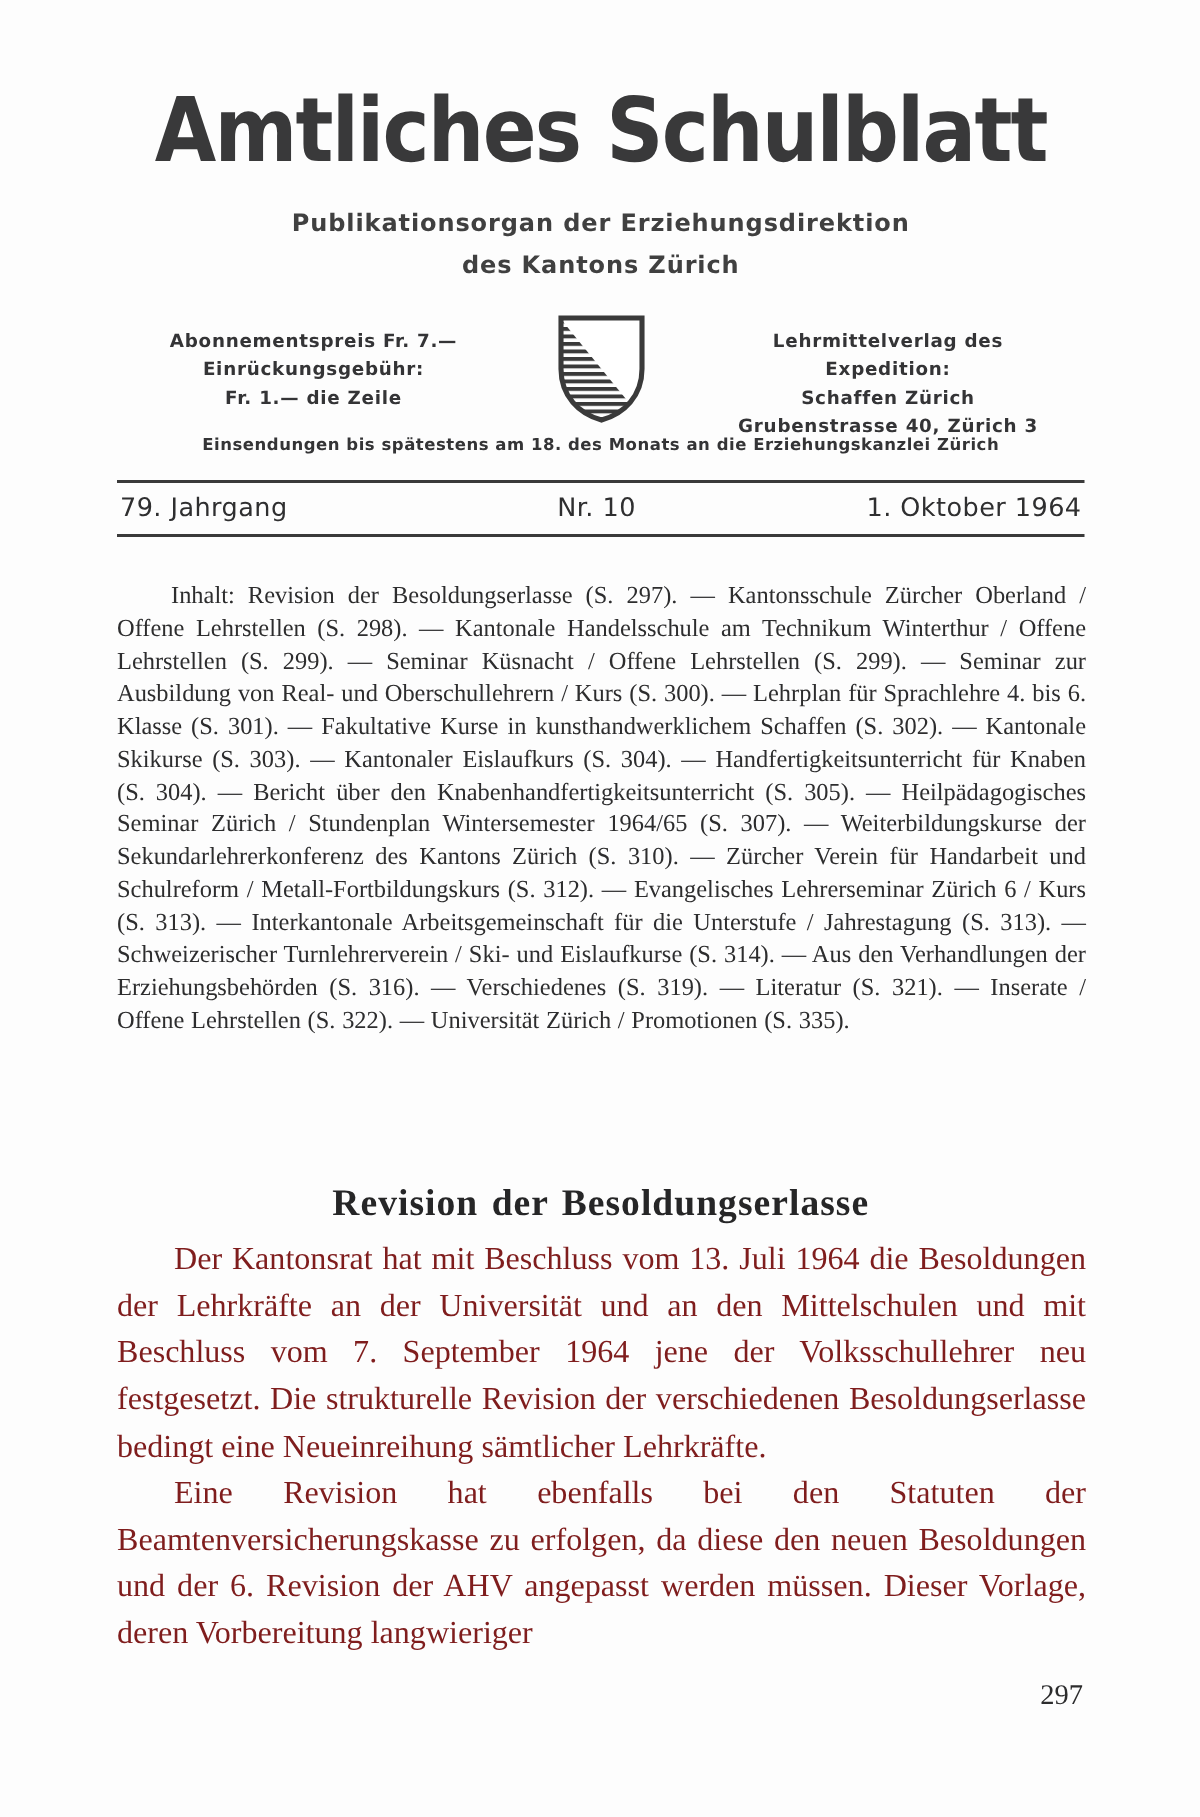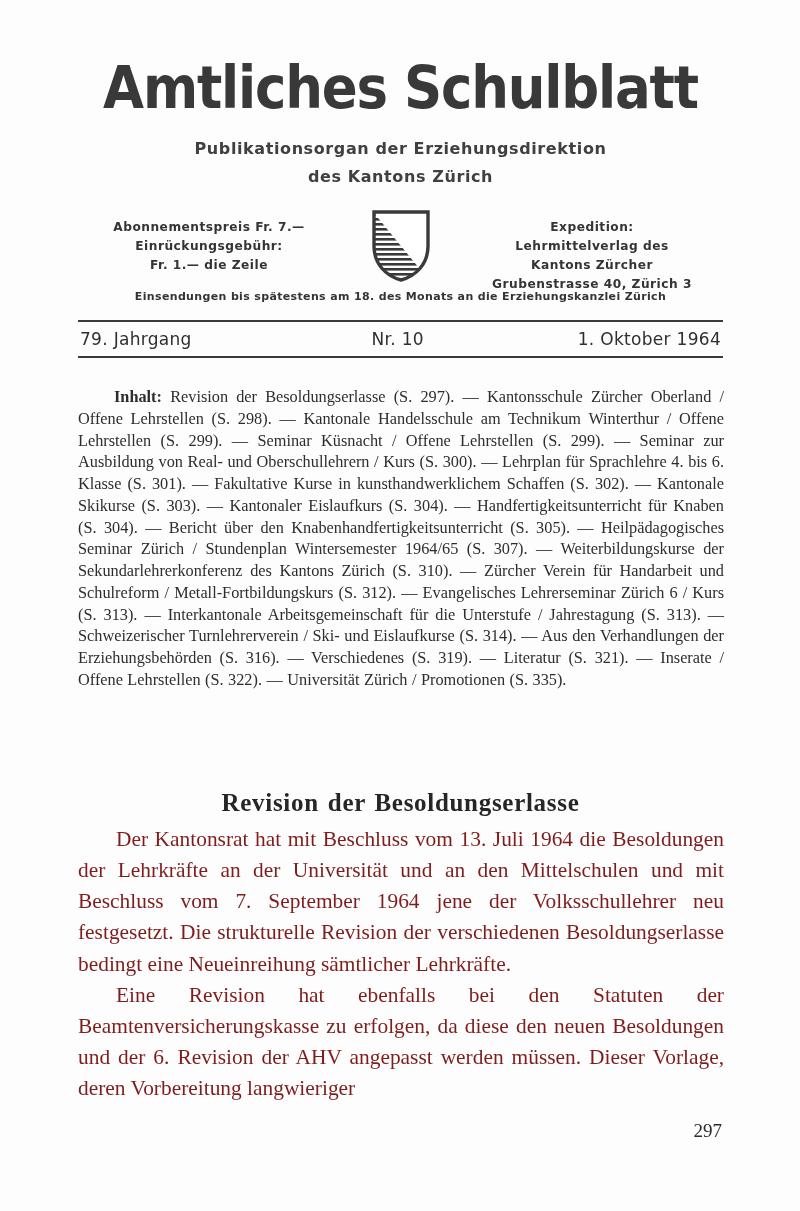--- a/index.html
+++ b/index.html
@@ -139,21 +139,21 @@
     font-family: "Liberation Serif", serif;
     font-size: 16.3px;
     line-height: 1.335;
     text-align: justify;
     text-align-last: left;
     text-indent: 36px;
     color: #2d2d2e;
     word-spacing: 0.4px;
   }
   .toc b.inhalt-label {
-    font-weight: bold;
+    font-weight: normal;
   }
 
   
   .article-title {
     position: absolute;
     left: 78px;
     top: 772px;
     width: 645px;
     text-align: center;
     font-family: "Liberation Serif", serif;
@@ -224,23 +224,23 @@
         </defs>
         <g clip-path="url(#shieldClip)">
           <rect x="0" y="0" width="62" height="76" fill="#ffffff"></rect>
           <polygon points="0,0 0,76 62,76" fill="url(#hatch)"></polygon>
         </g>
         <path d="M4 4 L58 4 L58 38 C58 56 46 68 31 72 C16 68 4 56 4 38 Z" fill="none" stroke="#3a3a3a" stroke-width="3.4"></path>
       </svg>
     </div>
 
     <div class="info-col">
+      <span class="ln">Lehrmittelverlag des</span>
       <span class="ln">Expedition:</span>
-      <span class="ln">Lehrmittelverlag des</span>
-      <span class="ln">Kantons Zürcher</span>
+      <span class="ln">Schaffen Zürich</span>
       <span class="ln">Grubenstrasse 40, Zürich 3</span>
     </div>
   </div>
 
   <div class="info-note">Einsendungen bis spätestens am 18. des Monats an die Erziehungskanzlei Zürich</div>
 
   <div class="issue-bar">
     <span class="issue-item left">79. Jahrgang</span>
     <span class="issue-item mid">Nr. 10</span>
     <span class="issue-item right">1. Oktober 1964</span>

